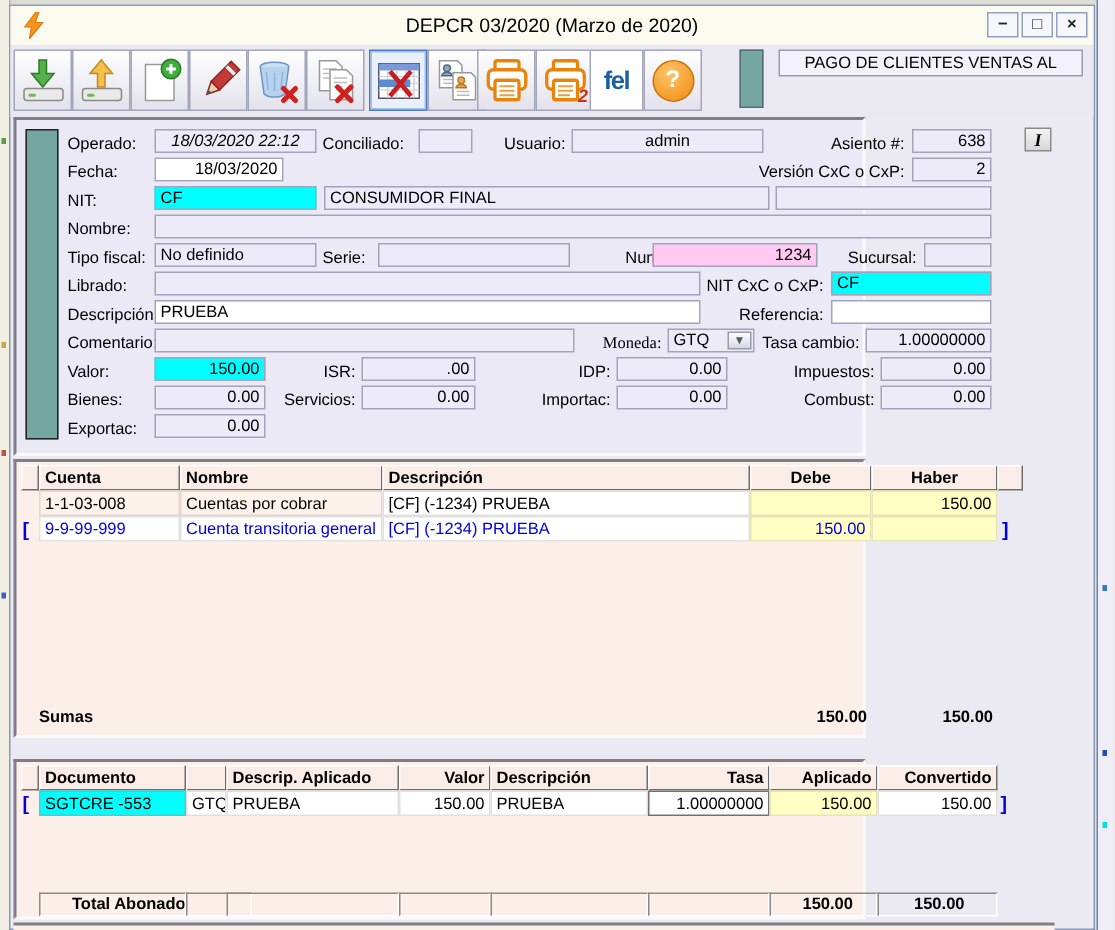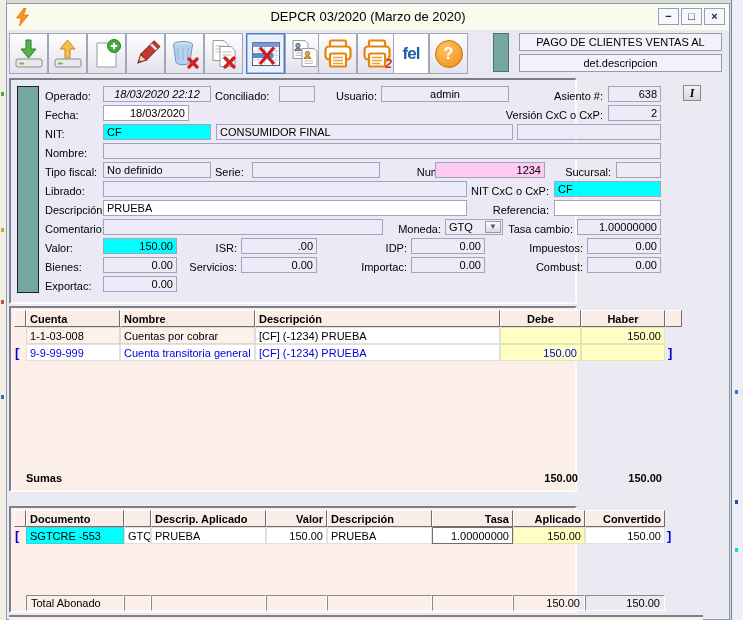--- a/index.html
+++ b/index.html
@@ -52,22 +52,22 @@
   .dd-arrow{position:absolute;right:1px;top:1px;width:16px;height:12px;background:linear-gradient(#FDFDFD,#D8D8E2);
     border:1px solid #9A9AAE;box-sizing:border-box;text-align:center;line-height:9px;font-size:8px;color:#556;}
   
   .gcell{position:absolute;height:17px;line-height:16px;box-sizing:border-box;padding:0 3px;overflow:hidden;white-space:nowrap;}
   .ghead{background:#FAEDE7;font-weight:bold;border:1px solid;border-color:#FFFFFF #6E6E6E #6E6E6E #FFFFFF;}
   .gpink{background:#FDF1EB;border:1px solid #E4D6CE;}
   .gwhite{background:#FFFFFF;border:1px solid #E0E0E0;}
   .gyellow{background:#FFFFC4;border:1px solid #E4E4B8;}
   .blue{color:#0000E0;}
   .bracket{position:absolute;color:#0000E0;font-weight:bold;font-size:13px;line-height:17px;}
-  .tcell{position:absolute;height:16px;line-height:15px;box-sizing:border-box;padding:0 4px;overflow:hidden;
-    border:1px solid;border-color:#8A8A8A #FFFFFF #FFFFFF #8A8A8A;font-weight:normal;white-space:nowrap;}
+  .tcell{position:absolute;height:16px;line-height:15px;box-sizing:border-box;padding:0 21px;overflow:hidden;
+    border:1px solid;border-color:#8A8A8A #FFFFFF #FFFFFF #8A8A8A;font-weight:bold;white-space:nowrap;}
   .bold{font-weight:bold;}
   .bottom-sliver{left:2px;top:611px;width:694px;height:5px;border-top:2px solid #7E7E86;background:#FCEFE9;}
 </style>
 </head>
 <body>
 
 <div class="abs bg-left">
   <div class="speck" style="left:1px;top:92px;background:#58A048;"></div>
   <div class="speck" style="left:1px;top:228px;background:#C8A840;"></div>
   <div class="speck" style="left:1px;top:300px;background:#C05040;"></div>
@@ -182,21 +182,20 @@
       <span class="badge2">2</span>
     </div>
     <div class="tb-btn" style="left:386px;width:36px;background:#FFF;">
       <span class="fel-text">fel</span>
     </div>
     <div class="tb-btn" style="left:422px;">
       <span class="help-circle">?</span>
     </div>
     <div class="abs teal-block" style="top:3px;"></div>
     <div class="abs tb-label" style="top:3px;">PAGO DE CLIENTES VENTAS AL</div>
-    <div class="abs tb-label" style="top:24px;">det.descripcion</div>
   </div>
 
   <div class="abs panel form-panel">
     <div class="abs teal-bar"></div>
 
     <span class="lbl" style="left:34px;top:9px;">Operado:</span>
     <div class="inp ctr" style="left:92px;top:6px;width:108px;font-style:italic;">18/03/2020 22:12</div>
     <span class="lbl" style="left:204px;top:9px;">Conciliado:</span>
     <div class="inp" style="left:268px;top:6px;width:36px;"></div>
     <span class="lbl r" style="left:310px;top:9px;width:56px;">Usuario:</span>
@@ -232,21 +231,21 @@
     <span class="lbl r" style="left:456px;top:104px;width:82px;">NIT CxC o CxP:</span>
     <div class="inp cyan" style="left:543px;top:101px;width:107px;">CF</div>
 
     <span class="lbl" style="left:34px;top:123px;">Descripción:</span>
     <div class="inp white" style="left:92px;top:120px;width:364px;">PRUEBA</div>
     <span class="lbl r" style="left:456px;top:123px;width:82px;">Referencia:</span>
     <div class="inp white" style="left:543px;top:120px;width:107px;"></div>
 
     <span class="lbl" style="left:34px;top:142px;">Comentario:</span>
     <div class="inp" style="left:92px;top:139px;width:280px;"></div>
-    <span class="lbl r" style="left:378px;top:142px;width:52px;">Moneda:</span>
+    <span class="lbl r" style="left:378px;top:142px;width:52px;font-family:Liberation Serif, serif;">Moneda:</span>
     <div class="inp" style="left:434px;top:139px;width:58px;">
       <span>GTQ</span>
       <span class="dd-arrow">▼</span>
     </div>
     <span class="lbl r" style="left:494px;top:142px;width:68px;">Tasa cambio:</span>
     <div class="inp num" style="left:566px;top:139px;width:84px;">1.00000000</div>
 
     <span class="lbl" style="left:34px;top:161px;">Valor:</span>
     <div class="inp cyan num" style="left:92px;top:158px;width:74px;">150.00</div>
     <span class="lbl r" style="left:170px;top:161px;width:56px;">ISR:</span>

